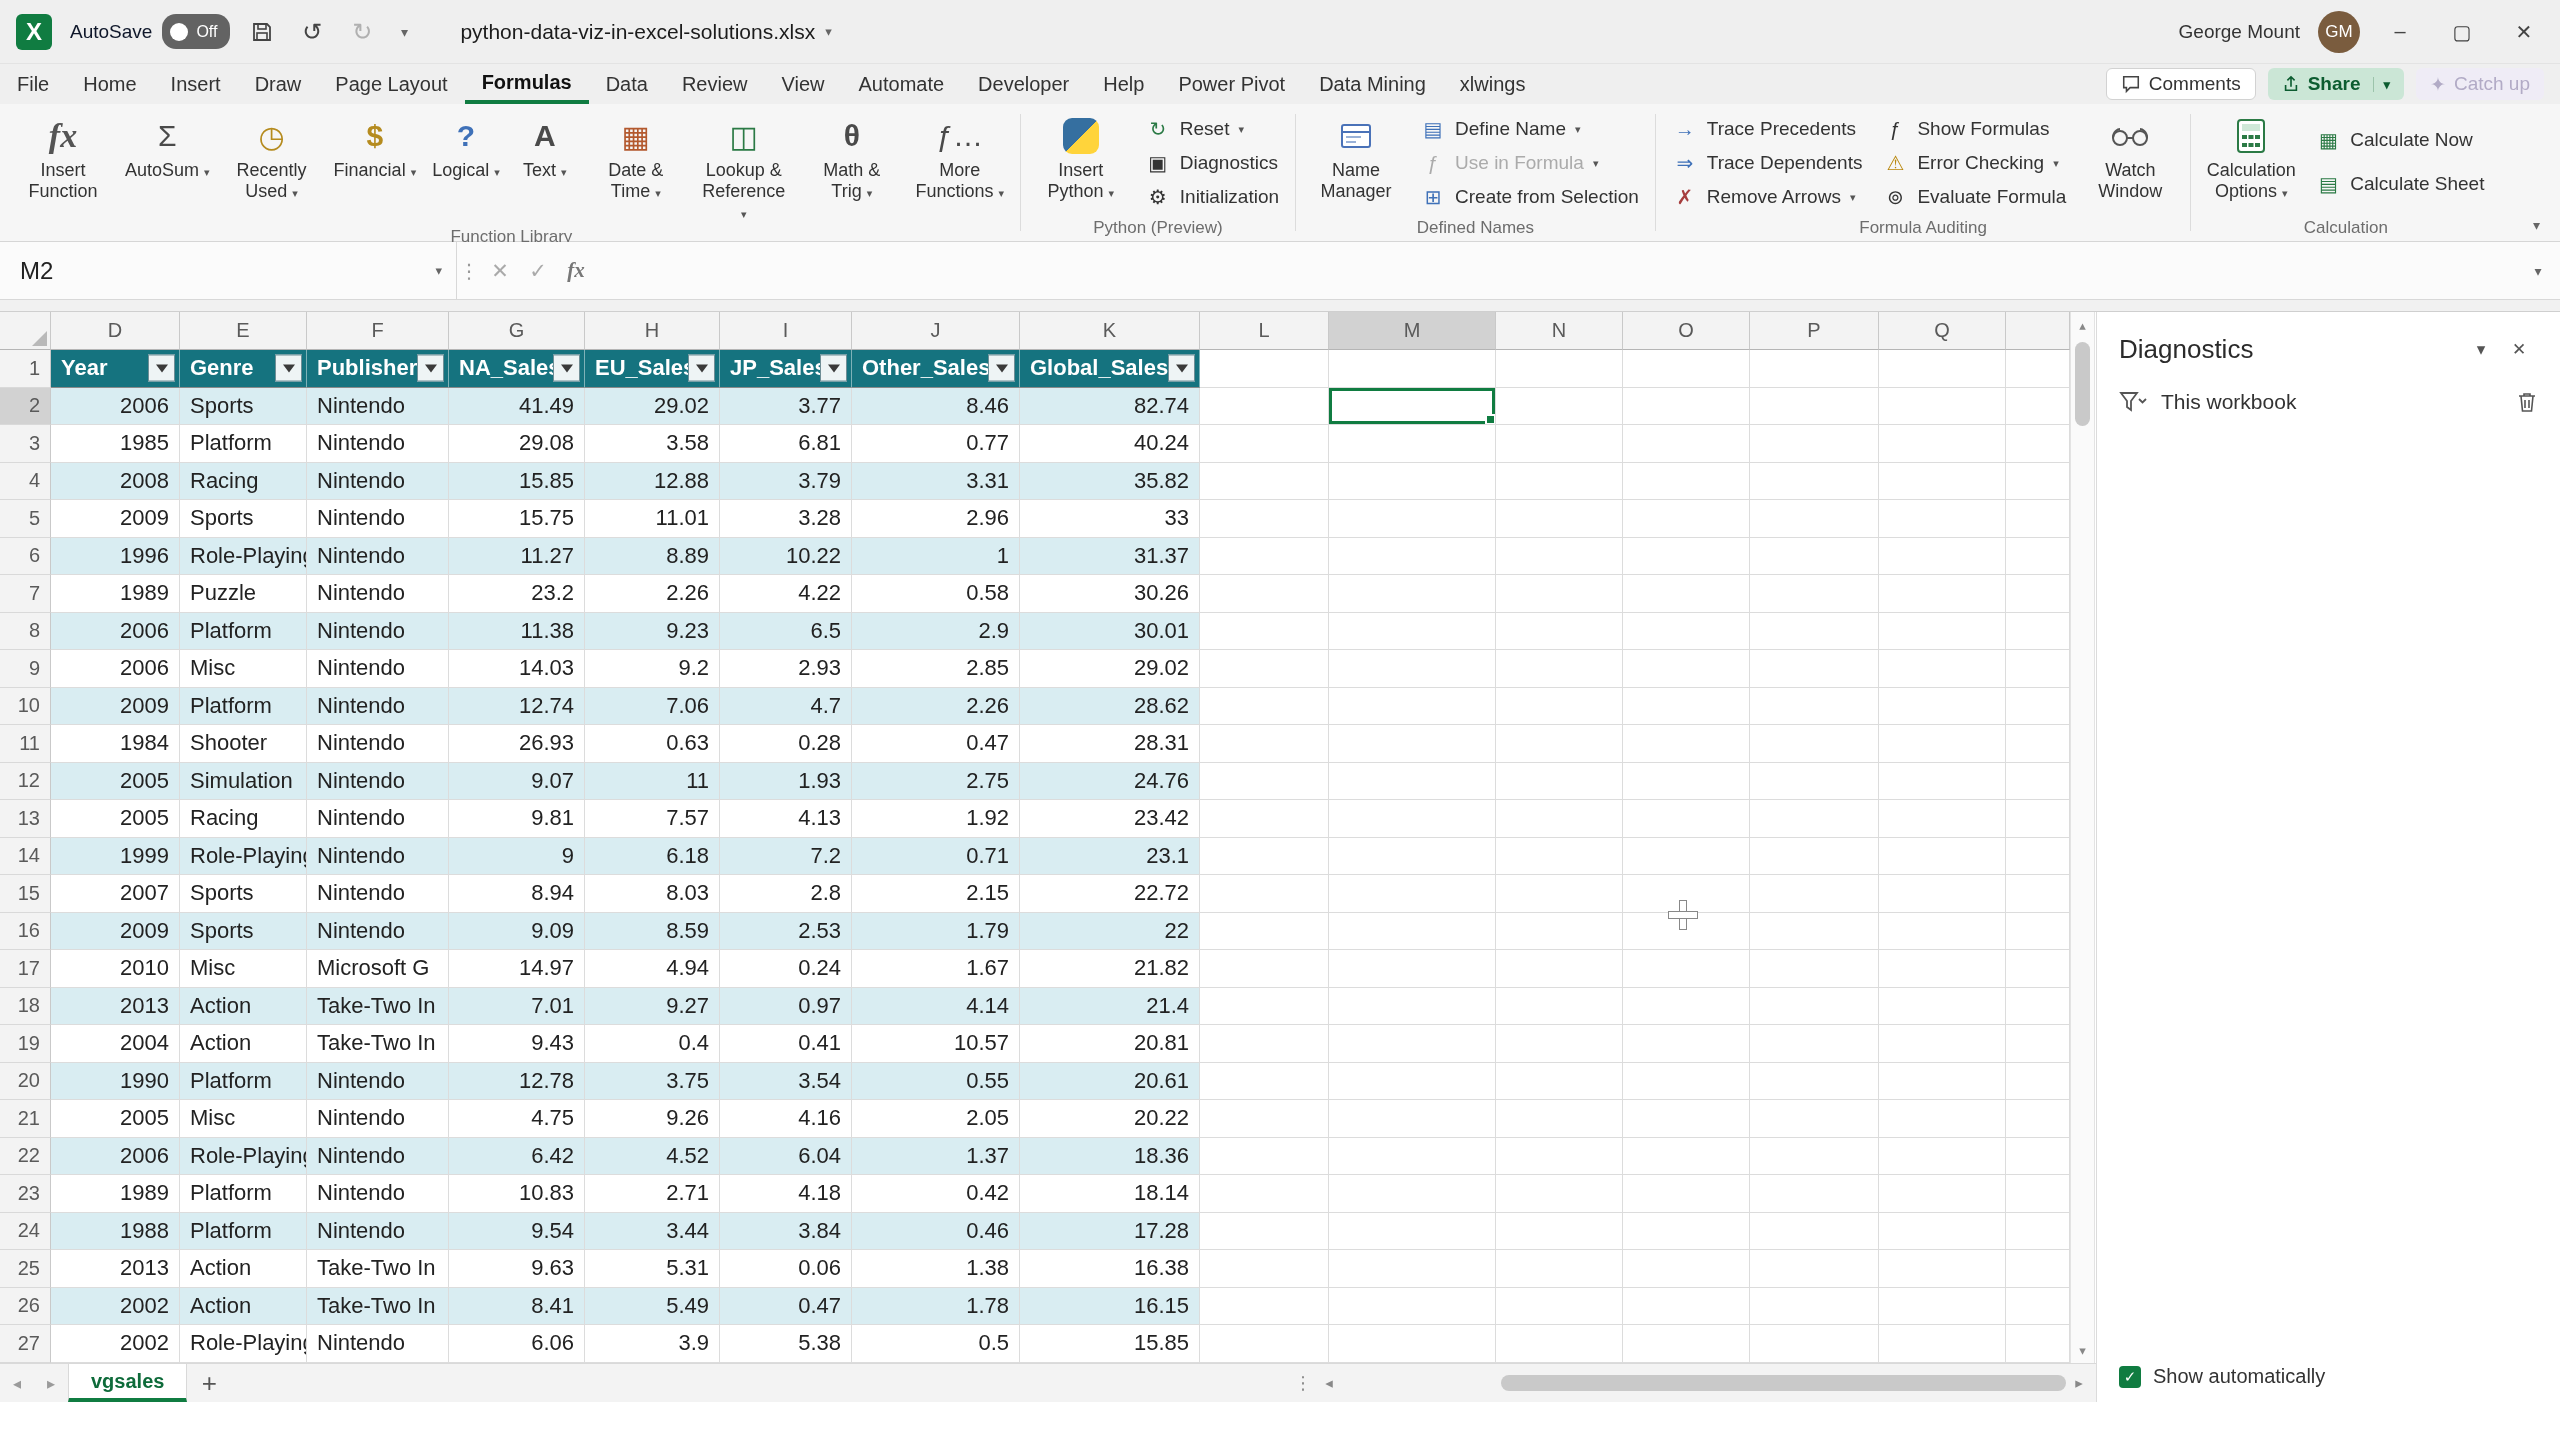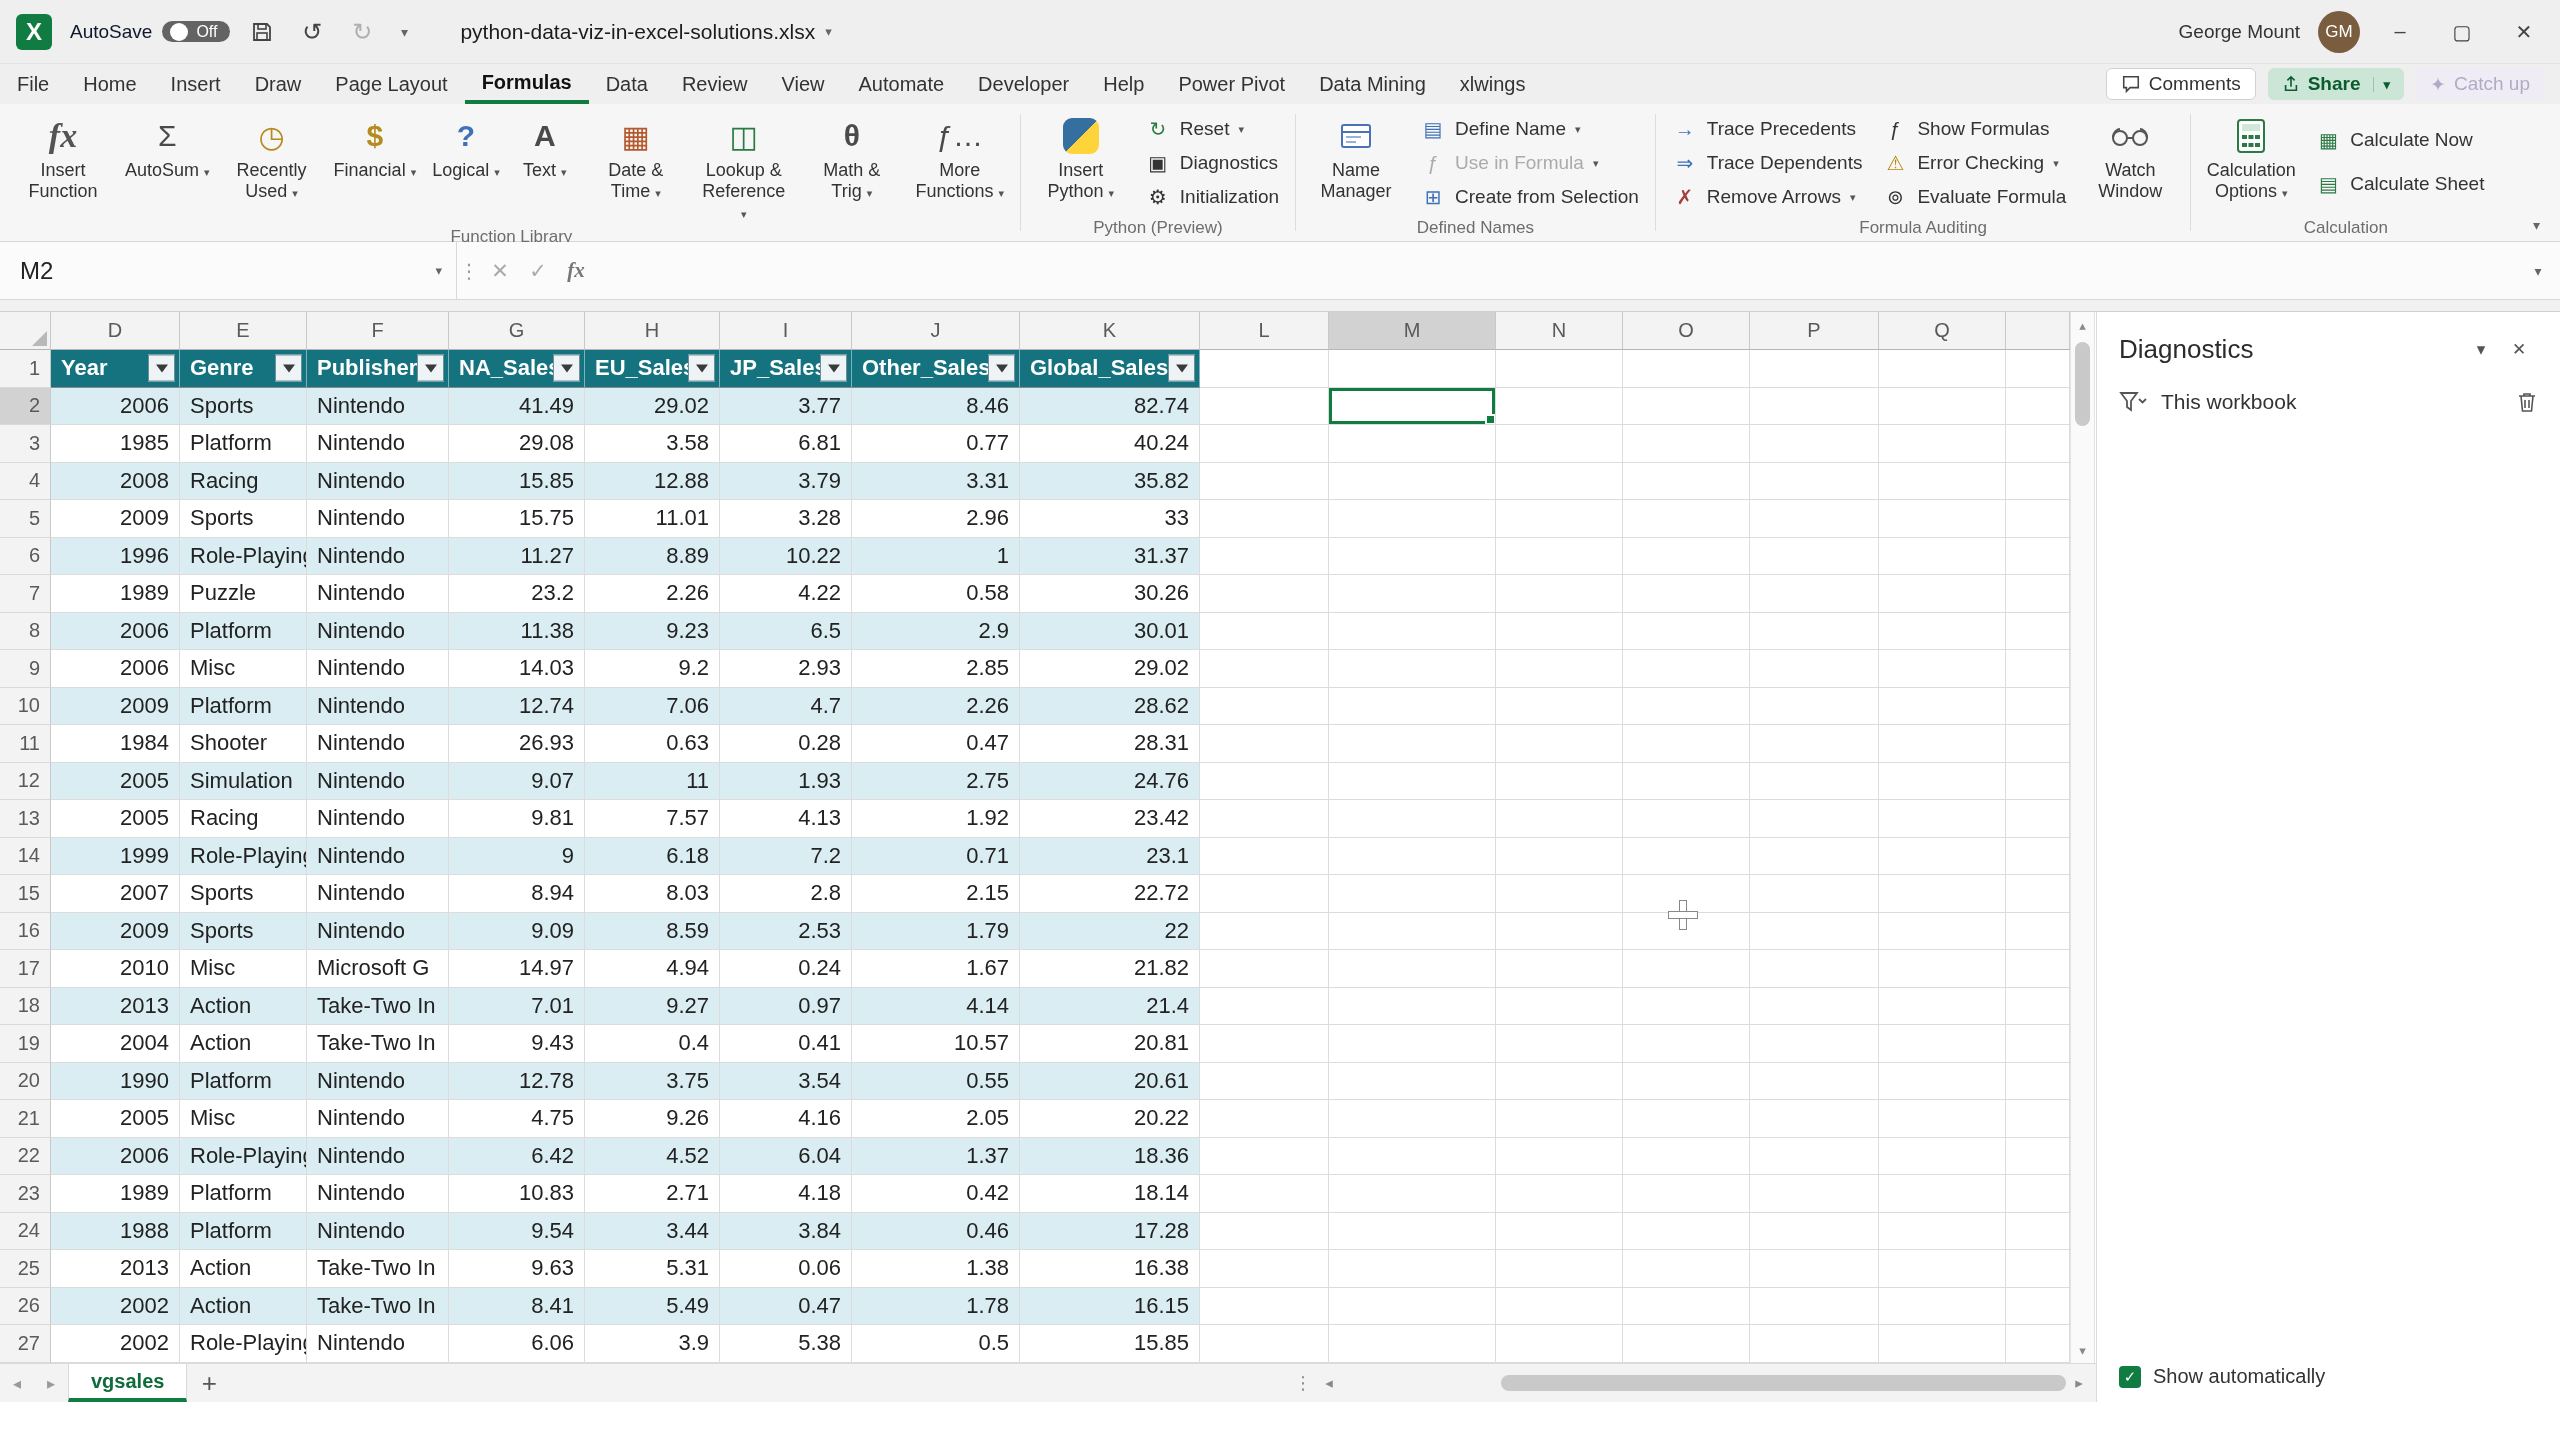--- a/index.html
+++ b/index.html
@@ -6,21 +6,21 @@
   html,body{width:2560px;height:1440px;overflow:hidden;background:#fff;
     font-family:"Liberation Sans",sans-serif;color:#222;
     --green:#107C41;--teal:#15737F;--band:#D9EDF2}
   #app{position:relative;width:2560px;height:1440px;background:#fff}
 
   
   .titlebar{position:absolute;top:0;left:0;right:0;height:64px;background:#EFEFEF;display:flex;align-items:center;border-bottom:1px solid #e3e3e3}
   .xicon{width:36px;height:36px;margin-left:16px;border-radius:6px;background:var(--green);color:#fff;font-weight:bold;font-size:24px;display:flex;align-items:center;justify-content:center}
   .autosave{display:flex;align-items:center;gap:10px;margin-left:18px}
   .as-label{font-size:19px;color:#0f172a}
-  .as-pill{width:68px;height:21px;border-radius:14px;background:#636363;display:flex;align-items:center;padding:4px 8px;gap:8px;cursor:pointer}
+  .as-pill{width:68px;height:35px;border-radius:14px;background:#636363;display:flex;align-items:center;padding:4px 8px;gap:8px;cursor:pointer}
   .as-knob{width:18px;height:18px;border-radius:50%;background:#fff}
   .as-state{color:#fff;font-size:16px}
   .tb-btn{margin-left:14px;font-size:24px;color:#444;width:36px;height:36px;display:flex;align-items:center;justify-content:center;border-radius:4px;cursor:pointer}
   .tb-btn.disabled{color:#b0b0b0}
   .tb-btn.chev{font-size:14px;width:20px;color:#666}
   .doc-title{margin-left:46px;font-size:21px;color:#1b1b1b;display:flex;align-items:center;gap:10px;cursor:pointer}
   .doc-title .chev{font-size:13px;color:#666}
   .search-box{position:absolute;left:50%;transform:translateX(-50%);top:11px;width:620px;height:42px;background:#fff;border:1px solid #cfcfcf;border-radius:21px;display:flex;align-items:center;padding:0 18px;gap:12px;cursor:text}
   .search-box span{font-size:20px;color:#555}
   .tb-right{margin-left:auto;display:flex;align-items:center;gap:18px;padding-right:14px}

